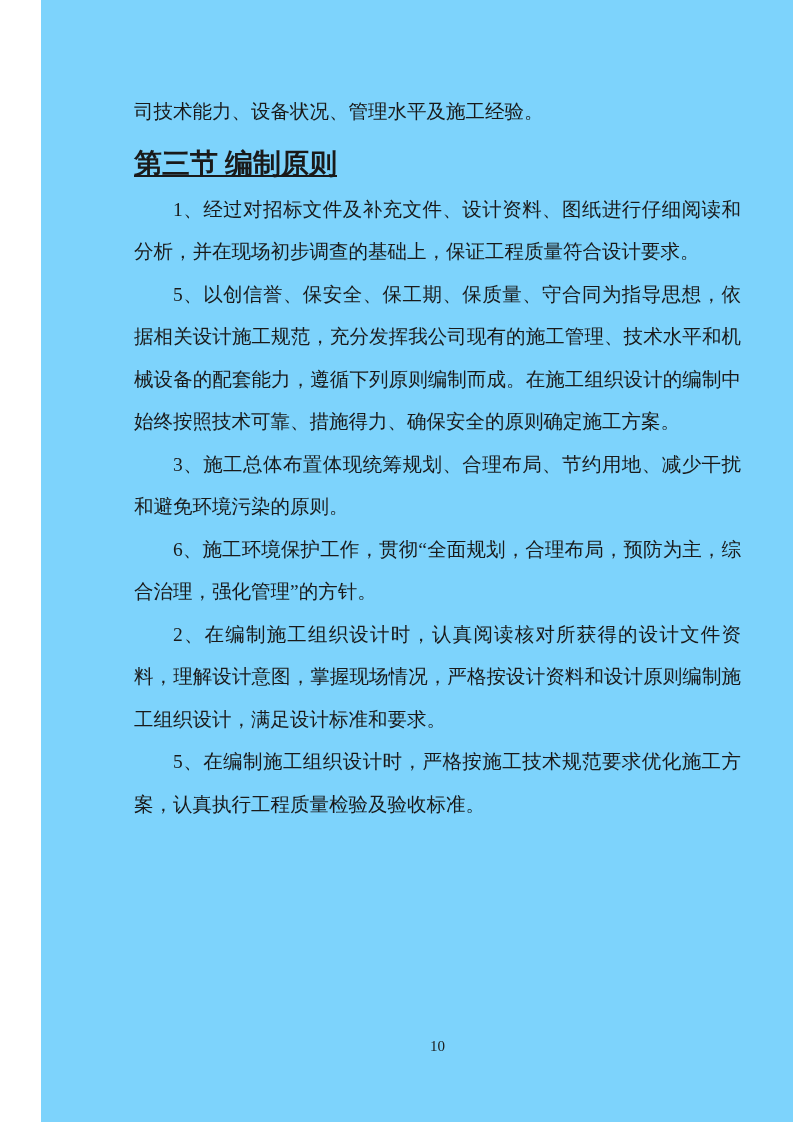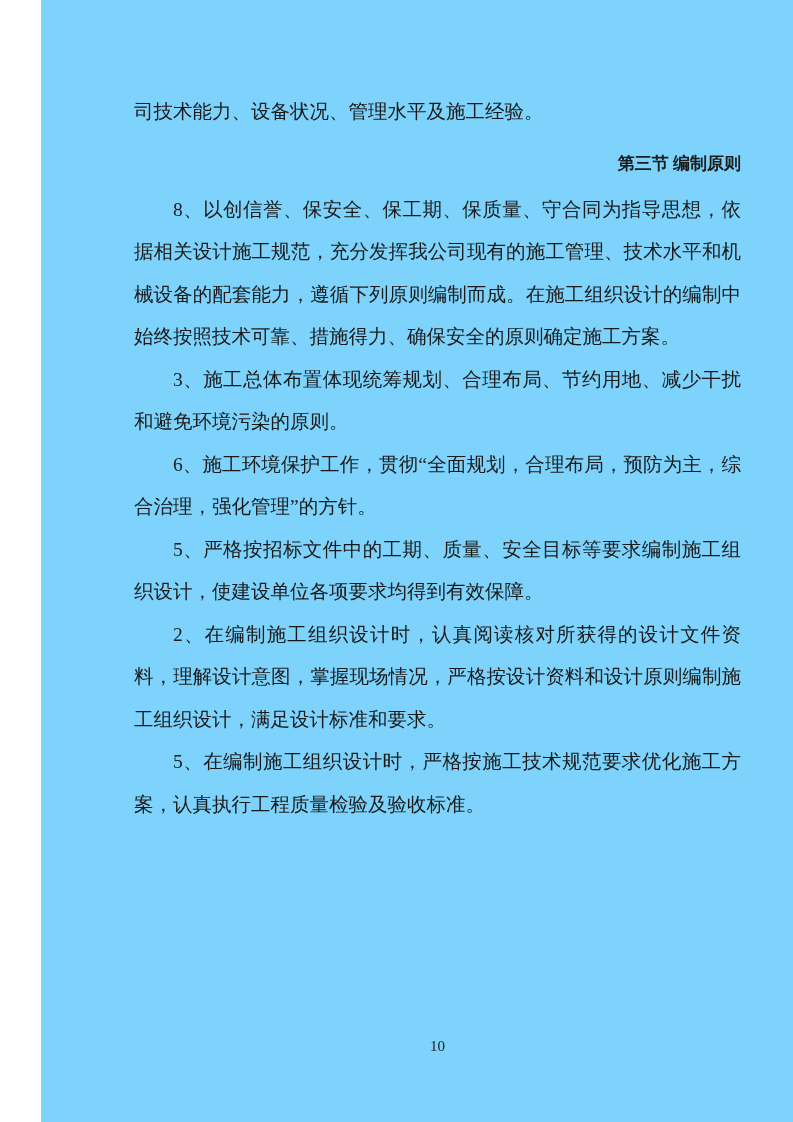--- a/index.html
+++ b/index.html
@@ -26,25 +26,26 @@
     line-height: 42.5px;
     text-align: justify;
     text-justify: inter-character;
   }
   .cont-line {
     margin: 0;
     text-indent: 0;
   }
   .section-heading {
     margin: 6px 0 2px 0;
-    font-size: 17px;
+    font-size: 28px;
     line-height: 47px;
     font-weight: bold;
-    text-align: right;
+    text-align: left;
     text-indent: 0;
+    text-decoration: underline;
   }
   .para {
     margin: 0;
     text-indent: 2em;
   }
   .page-number {
     position: absolute;
     left: 0;
     top: 1036px;
     width: 100%;
@@ -54,21 +55,21 @@
     color: #1a1a1a;
   }
 </style>
 </head>
 <body>
 
 <div class="page">
   <div class="content">
     <p class="cont-line">司技术能力、设备状况、管理水平及施工经验。</p>
     <h2 class="section-heading">第三节 编制原则</h2>
-    <p class="para">8、以创信誉、保安全、保工期、保质量、守合同为指导思想，依据相关设计施工规范，充分发挥我公司现有的施工管理、技术水平和机械设备的配套能力，遵循下列原则编制而成。在施工组织设计的编制中始终按照技术可靠、措施得力、确保安全的原则确定施工方案。</p>
+    <p class="para">1、经过对招标文件及补充文件、设计资料、图纸进行仔细阅读和分析，并在现场初步调查的基础上，保证工程质量符合设计要求。</p>
+    <p class="para">5、以创信誉、保安全、保工期、保质量、守合同为指导思想，依据相关设计施工规范，充分发挥我公司现有的施工管理、技术水平和机械设备的配套能力，遵循下列原则编制而成。在施工组织设计的编制中始终按照技术可靠、措施得力、确保安全的原则确定施工方案。</p>
     <p class="para">3、施工总体布置体现统筹规划、合理布局、节约用地、减少干扰和避免环境污染的原则。</p>
     <p class="para">6、施工环境保护工作，贯彻“全面规划，合理布局，预防为主，综合治理，强化管理”的方针。</p>
-    <p class="para">5、严格按招标文件中的工期、质量、安全目标等要求编制施工组织设计，使建设单位各项要求均得到有效保障。</p>
     <p class="para">2、在编制施工组织设计时，认真阅读核对所获得的设计文件资料，理解设计意图，掌握现场情况，严格按设计资料和设计原则编制施工组织设计，满足设计标准和要求。</p>
     <p class="para">5、在编制施工组织设计时，严格按施工技术规范要求优化施工方案，认真执行工程质量检验及验收标准。</p>
   </div>
   <div class="page-number">10</div>
 </div>
 
 </body></html>

